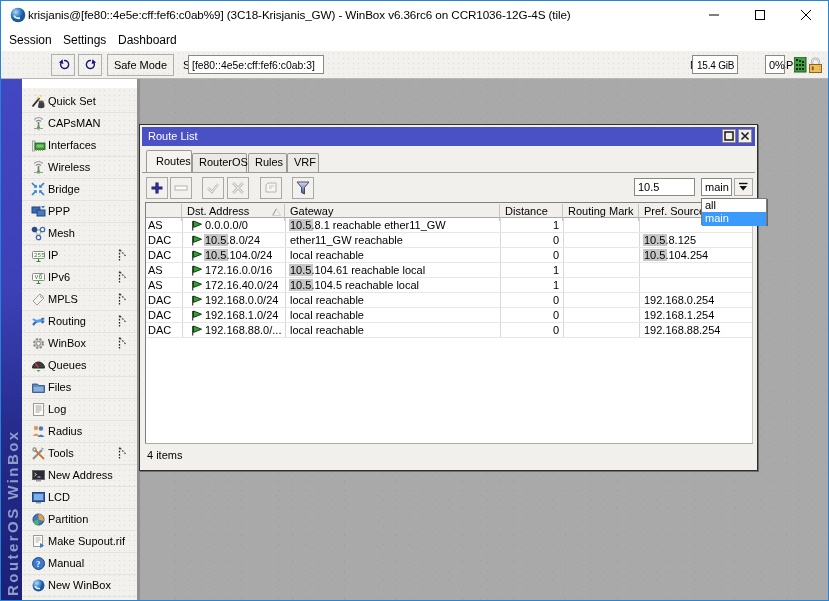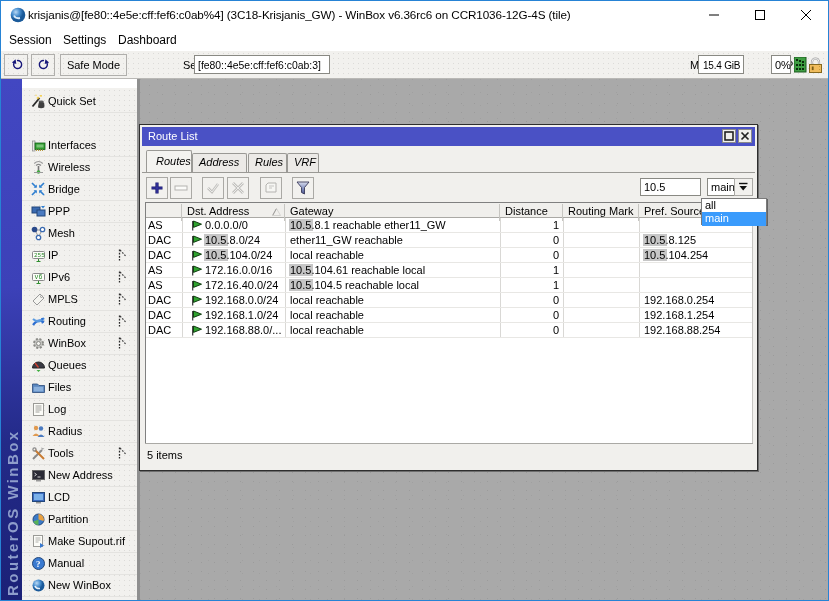--- a/index.html
+++ b/index.html
@@ -11,42 +11,42 @@
 
 #titlebar { left:1px; top:0; width:827px; height:29px; background:#fff; }
 #apptitle { position:absolute; left:27px; top:8px; font-size:11.7px; letter-spacing:-0.1px; color:#000; white-space:nowrap; }
 .winbtn { position:absolute; top:0; height:29px; width:46px; }
 .winbtn svg { position:absolute; left:18px; top:10px; }
 
 #menubar { left:1px; top:29px; width:827px; height:22px; background:#fff; font-size:12px; }
 #menubar span { position:absolute; top:4px; }
 
 #toolbar { left:1px; top:51px; width:827px; height:28px; border-bottom:1px solid #b9b8b5; }
-.tbtn { position:absolute; top:3px; height:22px; border:1px solid #b0afac; background:transparent; }
-.field { position:absolute; background:#fff; border:1px solid #898983; font-size:11px; color:#000; white-space:nowrap;margin-left:6px; }
+.tbtn { position:absolute; top:3px; height:22px; border:1px solid #b0afac; background:transparent;margin-left:47px; }
+.field { position:absolute; background:#fff; border:1px solid #898983; font-size:11px; color:#000; white-space:nowrap; }
 .lbl { position:absolute; font-size:11px; color:#000; white-space:nowrap;margin-left:40px; }
 
 #strip { left:1px; top:79px; width:21px; height:521px; background:linear-gradient(to bottom,#4247c2 0%,#3c41b8 40%,#232a88 70%,#1b2177 100%); }
 #striptext { position:absolute; left:3px; top:517px; transform:rotate(-90deg); transform-origin:0 0; font-size:15px; font-weight:bold; color:#8e9dcb; white-space:nowrap; letter-spacing:2.45px; }
 
 #sidebar { left:22px; top:88px; width:115px; height:521px; }
 #sidebarborder { left:137px; top:79px; width:3px; height:521px; background:#8f8f8f; }
 .mitem { position:absolute; left:0; width:115px; height:22px; border-bottom:1px solid #e4e3e0; }
 .mitem .txt { position:absolute; left:26px; top:4px; font-size:11px; color:#000; white-space:nowrap; }
 .mitem svg.icon { position:absolute; left:9px; top:3px; }
 .mitem svg.arr { position:absolute; left:96px; top:4px; }
 
 #mdi { left:140px; top:79px; width:688px; height:521px; background-color:#a9a9a9; background-image:radial-gradient(circle, #9b9b9b 0.5px, transparent 0.6px), radial-gradient(circle, #a0a0a0 0.5px, transparent 0.6px); background-size:13px 9px, 17px 13px; background-position:3px 2px, 9px 7px; }
 
 #win { left:139px; top:124px; width:619px; height:347px; background:#f1f0ed; border:1px solid #2e2e2e; box-shadow:1px 1px 0 rgba(0,0,0,0.35); }
 #wtitle { position:absolute; left:2px; top:2px; right:2px; height:19px; background:#4a51c5; color:#fff; font-size:11px; }
 #wtitle .t { position:absolute; left:6px; top:3px; }
 .wbtn { position:absolute; top:2px; width:14px; height:14px; background:#f0efec; border:1px solid #8a8a8a; }
 
-.tab { position:absolute; font-size:11px; border:1px solid #9a9995; border-bottom:none; background:#eceae7; border-radius:2px 2px 0 0;font-style:italic; }
+.tab { position:absolute; font-size:11px; border:1px solid #9a9995; border-bottom:none; background:#eceae7; border-radius:2px 2px 0 0; }
 .tab.active { background:#f4f3f0; }
 #tabline { position:absolute; left:2px; right:2px; top:47px; height:1px; background:#9a9995; }
 
 .rbtn { position:absolute; top:52px; width:22px; height:22px; border:1px solid #aaa9a5; background:#f2f1ee; }
 
 #grid { position:absolute; left:5px; top:77px; width:608px; height:241px; background:#fff; border-top:1px solid #808080; border-left:1px solid #808080; border-right:1px solid #c6c5c2; }
 #ghead { position:absolute; left:0; top:0; width:100%; height:15px; background:#f0efec; border-bottom:1px solid #aaa9a5; font-size:11px; }
 .hcell { position:absolute; top:1px; height:17px; border-right:1px solid #c6c5c1; }
 .hcell span { position:absolute; left:4px; top:1px; white-space:nowrap; }
 .gcol { position:absolute; top:15px; height:120px; width:1px; background:#d9d8d5; }
@@ -67,21 +67,21 @@
       <defs>
         <radialGradient id="ag" cx="0.35" cy="0.3">
           <stop offset="0" stop-color="#b8d8f4"></stop>
           <stop offset="0.55" stop-color="#4a90d0"></stop>
           <stop offset="1" stop-color="#1a5a9a"></stop>
         </radialGradient>
       </defs>
       <circle cx="8" cy="8" r="7.3" fill="url(#ag)"></circle>
       <path d="M4 8.5 Q5.5 12 10 11" stroke="#dcecfa" stroke-width="1.8" fill="none"></path>
     </svg>
-  <span id="apptitle">krisjanis@[fe80::4e5e:cff:fef6:c0ab%4] (3C18-Krisjanis_GW) - WinBox v6.36rc6 on CCR1036-12G-4S (tile)</span>
+  <span id="apptitle">krisjanis@[fe80::4e5e:cff:fef6:c0ab%9] (3C18-Krisjanis_GW) - WinBox v6.36rc6 on CCR1036-12G-4S (tile)</span>
   <div class="winbtn" style="left:690px">
       <svg width="10" height="10">
         <path d="M0 5 H10" stroke="#000" stroke-width="1"></path>
       </svg>
     </div>
   <div class="winbtn" style="left:736px">
       <svg width="10" height="10">
         <rect x="0.5" y="0.5" width="9" height="9" fill="none" stroke="#000"></rect>
       </svg>
     </div>
@@ -146,20 +146,30 @@
       <svg class="icon" width="15" height="15">
         <path d="M7 13.5 c0 -1 0.5 -5 1.5 -6.5 l4.5 1.5 c0.5 2 0.5 4 0.2 5 c-2 1 -4.5 0.8 -6.2 0 Z" fill="#3f3f3f"></path>
         <ellipse cx="10.2" cy="7.5" rx="2.6" ry="1" fill="#5a5a5a"></ellipse>
         <path d="M1.5 12.5 L8.5 4" stroke="#2a2a2a" stroke-width="1.8"></path>
         <path d="M7 2.2 l0.5 1.3 1.3 0.5 -1.3 0.5 -0.5 1.3 -0.5 -1.3 -1.3 -0.5 1.3 -0.5 Z" fill="#f4c41c"></path>
         <circle cx="10" cy="1.8" r="0.9" fill="#f4c41c"></circle>
         <circle cx="5" cy="1.2" r="0.7" fill="#f0d060"></circle>
       </svg>
       <span class="txt">Quick Set</span>
     </div>
+<div class="mitem" style="top:25px">
+      <svg class="icon" width="15" height="15">
+        <path d="M7.5 13 V6" stroke="#777" stroke-width="1.6"></path>
+        <circle cx="7.5" cy="12" r="1.8" fill="#3fae3f"></circle>
+        <path d="M3 12.5 h9" stroke="#9a9a9a"></path>
+        <path d="M5 5.5 Q7.5 3.2 10 5.5" stroke="#8a8a8a" fill="none" stroke-width="1.1"></path>
+        <path d="M3.2 3.5 Q7.5 -0.5 11.8 3.5" stroke="#9a9a9a" fill="none" stroke-width="1.1"></path>
+      </svg>
+      <span class="txt">CAPsMAN</span>
+    </div>
 <div class="mitem" style="top:47px">
       <svg class="icon" width="15" height="15">
         <rect x="1.5" y="3" width="2.5" height="10" fill="#e8e8e4" stroke="#8a8a8a" stroke-width="0.7"></rect>
         <rect x="4" y="5" width="10" height="6.5" fill="#2f9e2f" stroke="#15601a" stroke-width="0.8"></rect>
         <path d="M5.5 11.5 v1.5 M7.5 11.5 v1.5 M9.5 11.5 v1.5 M11.5 11.5 v1.5" stroke="#b89a40"></path>
         <rect x="5.5" y="6.5" width="7" height="3" fill="#c8e8c0" opacity="0.5"></rect>
       </svg>
       <span class="txt">Interfaces</span>
     </div>
 <div class="mitem" style="top:69px">
@@ -380,21 +390,21 @@
     <div class="wbtn" style="right:3px">
         <svg width="10" height="10" style="position:absolute;left:1px;top:1px">
           <path d="M1.5 1.5 L8.5 8.5 M8.5 1.5 L1.5 8.5" stroke="#222" stroke-width="1.7"></path>
         </svg>
       </div>
   </div>
   <div class="tab active" style="left:6px;top:25px;width:46px;height:23px">
       <span style="position:absolute;left:9px;top:4px">Routes</span>
     </div>
   <div class="tab" style="left:52px;top:28px;width:55px;height:20px">
-      <span style="position:absolute;left:6px;top:2px">Address</span>
+      <span style="position:absolute;left:6px;top:2px">RouterOS</span>
     </div>
   <div class="tab" style="left:108px;top:28px;width:39px;height:20px">
       <span style="position:absolute;left:6px;top:2px">Rules</span>
     </div>
   <div class="tab" style="left:147px;top:28px;width:32px;height:20px">
       <span style="position:absolute;left:6px;top:2px">VRF</span>
     </div>
   <div id="tabline"></div>
 
   <div class="rbtn" style="left:6px">
@@ -557,21 +567,21 @@
           <path d="M1.7 1 V10.5" stroke="#333" stroke-width="1.2"></path>
           <path d="M2.5 1 L10.5 4.2 L2.5 7.4 Z" fill="#2fa32f" stroke="#123f12" stroke-width="1"></path>
         </svg>
         <div style="left:59px">192.168.88.0/...</div>
         <div style="left:144px">local reachable</div>
         <div style="left:355px;width:58px;text-align:right">0</div>
         <div style="left:498px">192.168.88.254</div>
       </div>
   </div>
   <div id="wstatus">
-      <span style="position:absolute;left:2px;top:5px">5 items</span>
+      <span style="position:absolute;left:2px;top:5px">4 items</span>
     </div>
 </div>
 
 <div class="abs" id="popup">
   <span style="position:absolute;left:3px;top:0px">all</span>
   <div class="sel">
       <span style="position:absolute;left:3px;top:0px">main</span>
     </div>
 </div>
 

